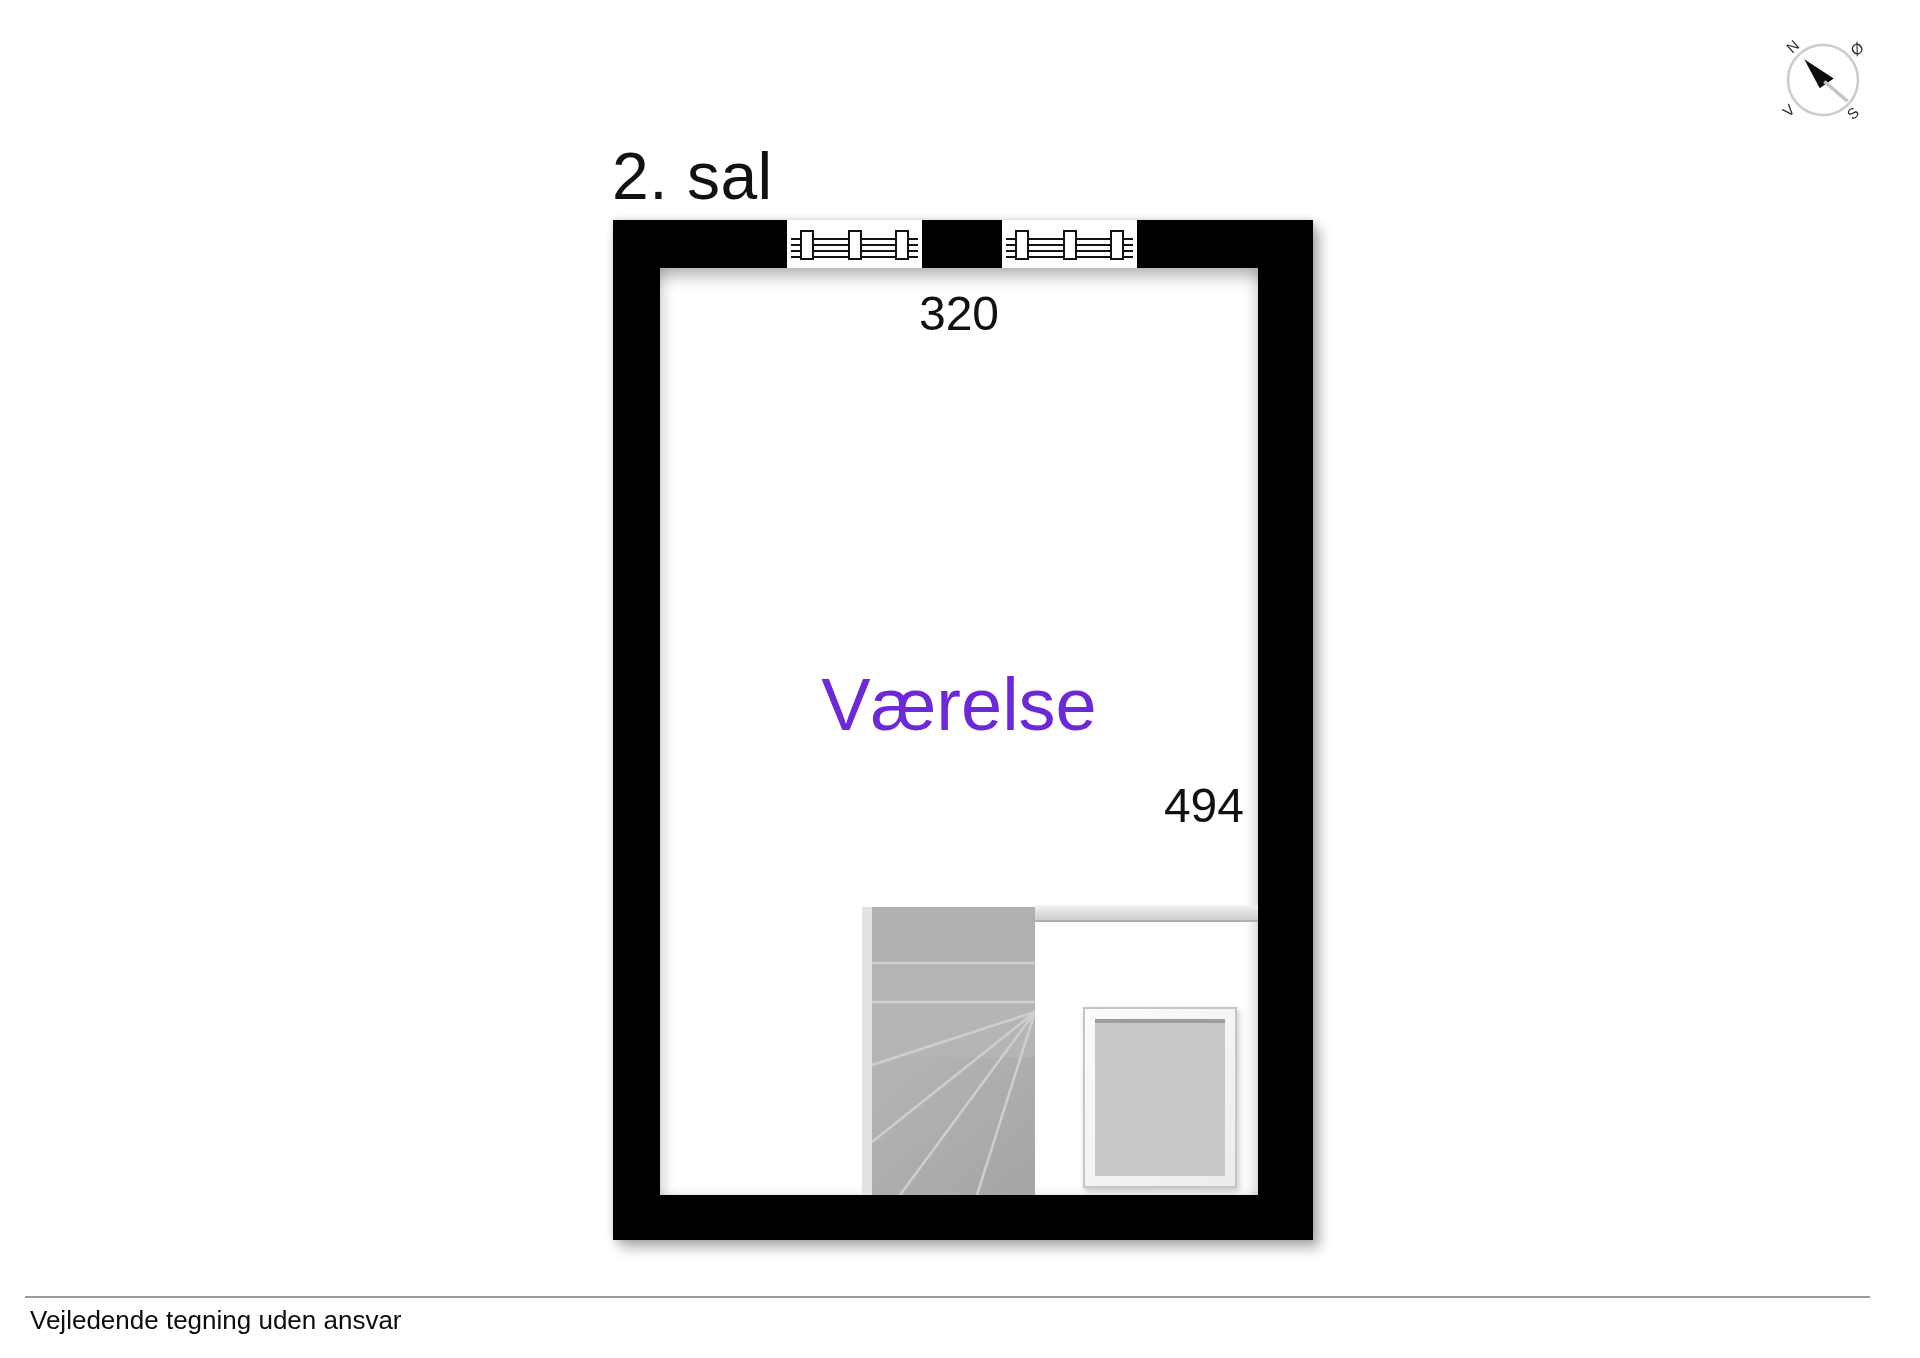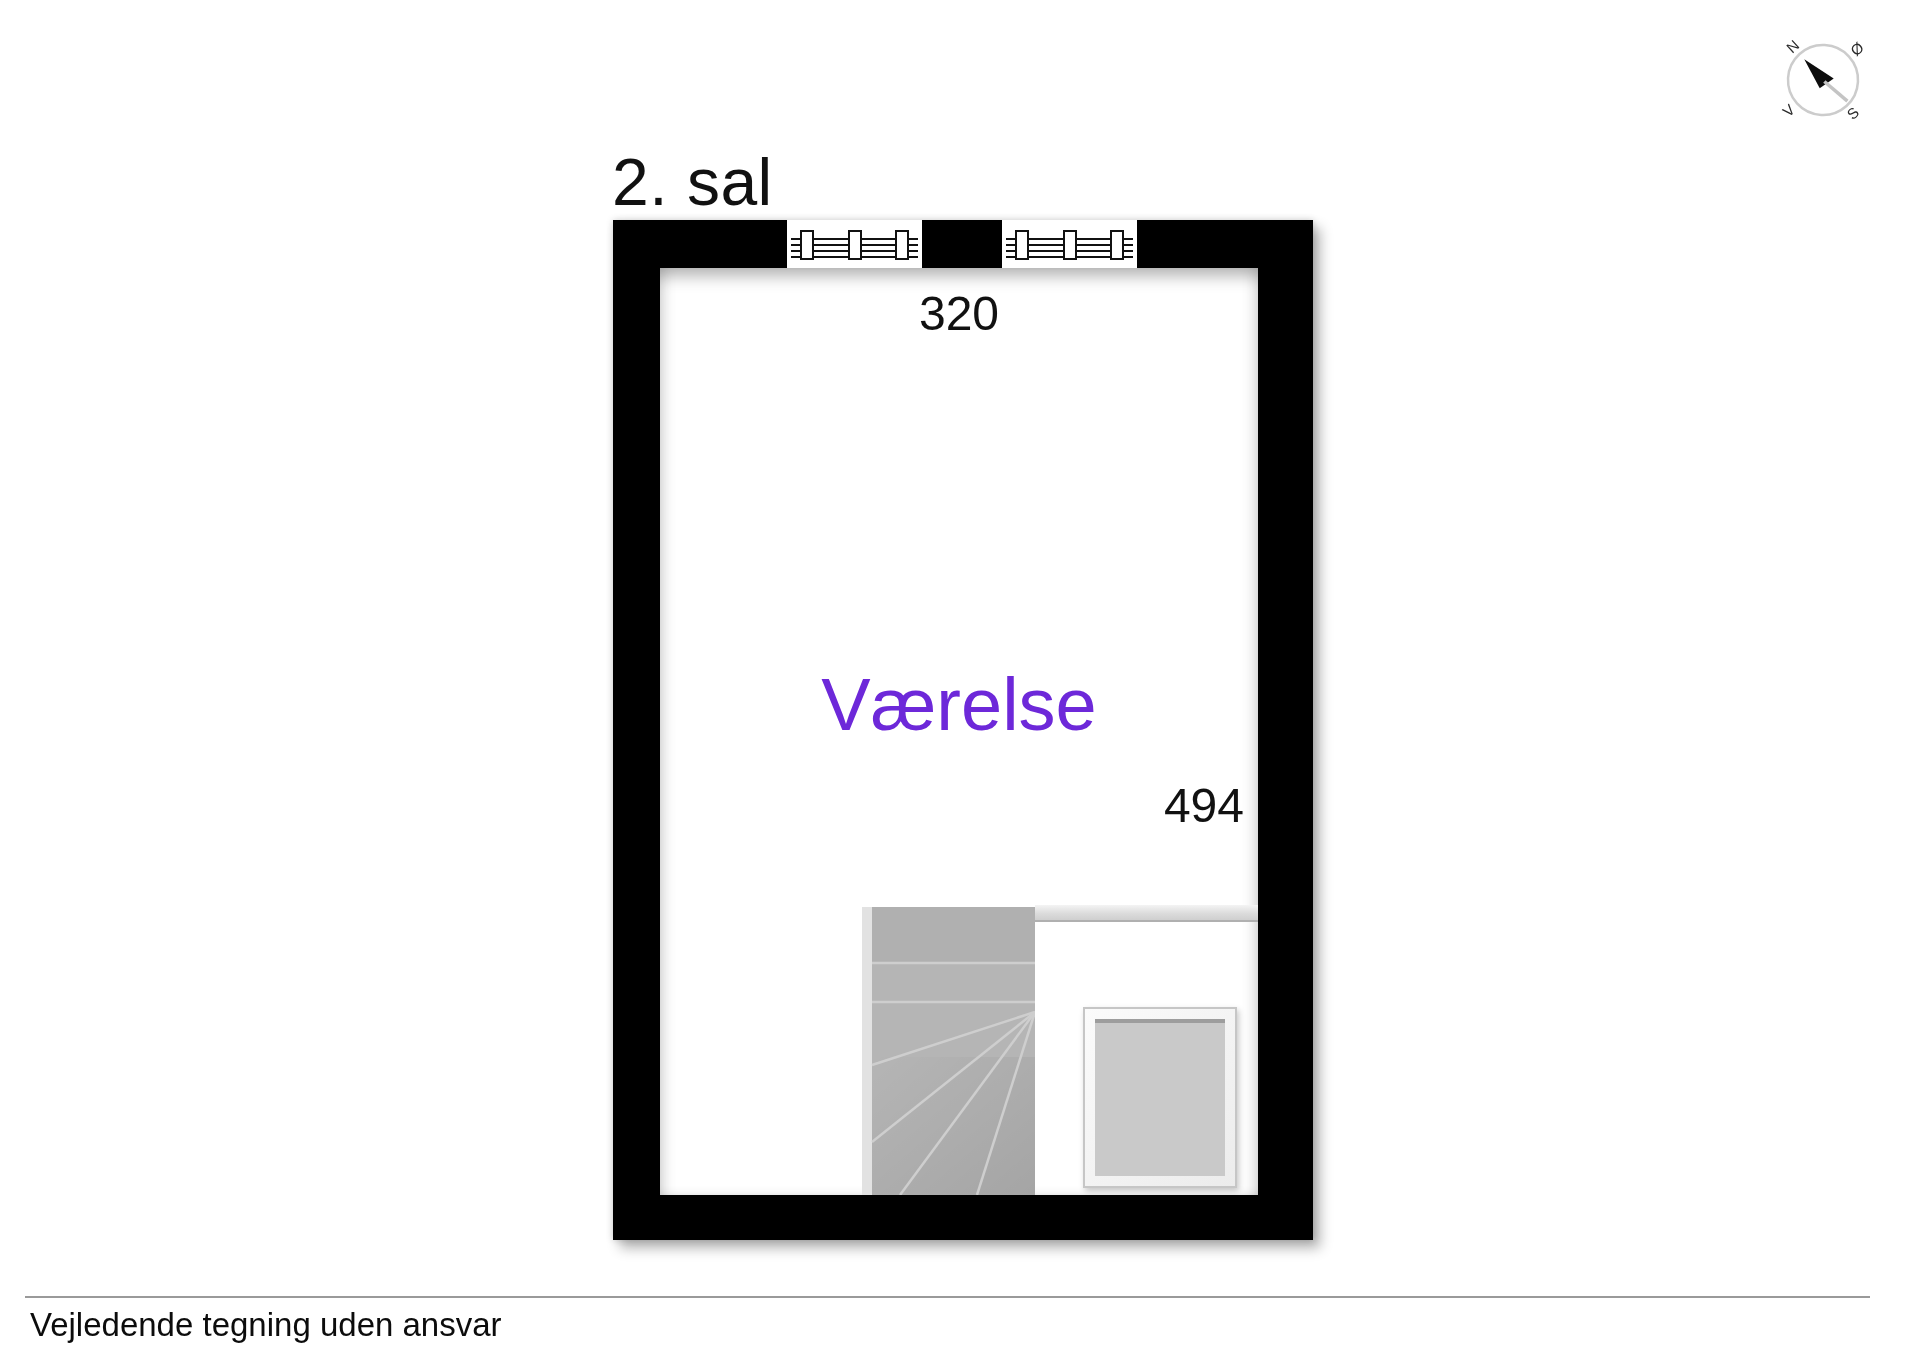--- a/index.html
+++ b/index.html
@@ -5,21 +5,21 @@
   * { margin:0; padding:0; box-sizing:border-box; }
   html,body { background:#ffffff; }
   body {
     width:1920px; height:1358px; position:relative; overflow:hidden;
     font-family:"Liberation Sans","DejaVu Sans",sans-serif; color:#111;
   }
   .canvas { position:absolute; inset:0; }
 
   
   .floor-title {
-    position:absolute; left:612px; top:149px;
+    position:absolute; left:612px; top:143px;
     font-size:66px; line-height:1; color:#111; letter-spacing:0.5px;
   }
 
   
   .compass { position:absolute; left:1771px; top:28px; width:104px; height:104px; }
 
   
   .plan {
     position:absolute; left:613px; top:220px; width:700px; height:1020px;
     background:#000;
@@ -91,21 +91,21 @@
     background:#c9c9c9; border-top:4px solid #9d9d9d;
   }
 
   
   .footer-divider {
     position:absolute; left:25px; top:1296px; width:1845px; height:2px;
     background:#9a9a9a;
   }
   .footer-disclaimer {
     position:absolute; left:30px; top:1305px;
-    font-size:33px; line-height:1.2; color:#0c0c0c;
+    font-size:26px; line-height:1.2; color:#0c0c0c;
   }
 </style>
 </head>
 <body>
 
 <div class="canvas">
 
   <svg class="compass" viewBox="0 0 104 104">
     <g transform="rotate(-42 52 52)">
       <circle cx="52" cy="52" r="35" fill="none" stroke="#cccccc" stroke-width="2.5"></circle>

